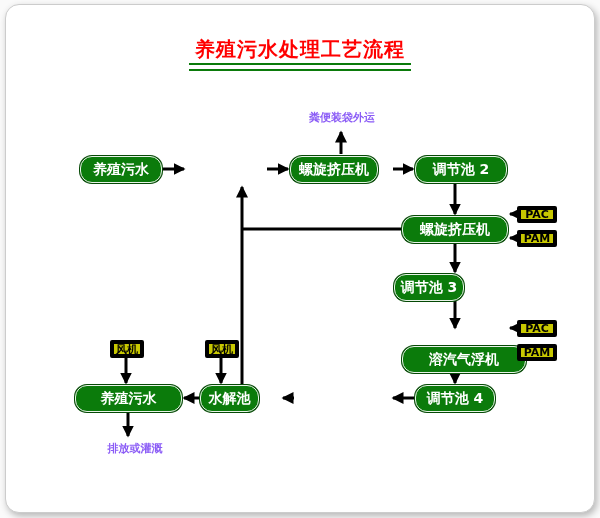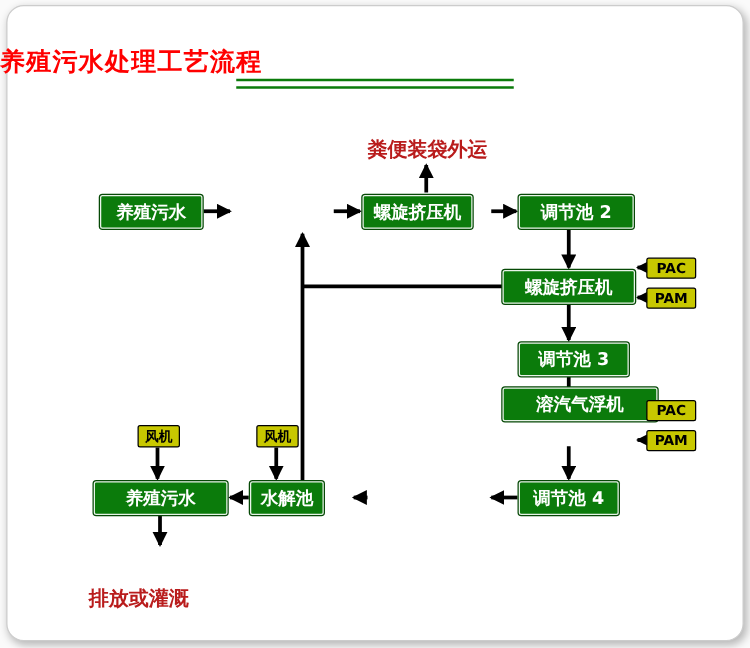--- a/index.html
+++ b/index.html
@@ -13,46 +13,47 @@
     position: absolute; left: 5px; top: 4px;
     width: 590px; height: 509px;
     background: #ffffff;
     border: 1px solid #cccccc;
     border-radius: 14px;
     box-shadow: 2px 3px 7px rgba(0,0,0,.28);
   }
   .stage { position: absolute; left: 0; top: 0; width: 600px; height: 518px; }
   .title {
     position: absolute; left: 0; right: 0; top: 36px;
+    text-align: center;
     color: var(--red, #ff0000);
     font-size: 20px; font-weight: bold; letter-spacing: 1px;
   }
   .title-underline {
     position: absolute; left: 189px; top: 63px; width: 222px; height: 8px;
     border-top: 2px solid var(--green, #0b7b0b);
     border-bottom: 2px solid var(--green, #0b7b0b);
   }
   .gbox {
     position: absolute; display: flex; align-items: center; justify-content: center;
     background: var(--green, #0b7b0b);
     color: #ffffff; font-size: 14px; font-weight: bold; white-space: nowrap;
     border: 1px solid #e9f4e9;
     box-shadow: 0 0 0 1px #064906;
-    border-radius: 2px;
+    border-radius: 12px;
   }
   .ybox {
     position: absolute; display: flex; align-items: center; justify-content: center;
     background: var(--yellow, #c8c800);
     color: #000000; font-size: 11px; font-weight: bold; white-space: nowrap;
-    border: 1px solid #000000;
+    border: 4px solid #000000;
     border-radius: 2px;
     text-align: center;
   }
   .note {
-    position: absolute; color: #b91c1c; font-size: 16px; font-weight: bold;
+    position: absolute; color: #8b5cf6; font-size: 11px; font-weight: bold;
     text-align: center; white-space: nowrap;
   }
   svg.flow { position: absolute; left: 0; top: 0; }
   svg.flow line { stroke: var(--arrow, #000000); stroke-width: 3; }
   svg.flow .ah-fill { fill: var(--arrow, #000000); }
 </style>
 </head>
 <body>
 
 <div class="card"></div>
@@ -93,29 +94,29 @@
     <line x1="517" y1="214" x2="510" y2="214" marker-end="url(#ahs)"></line>
     <line x1="517" y1="238" x2="510" y2="238" marker-end="url(#ahs)"></line>
     <line x1="517" y1="328" x2="510" y2="328" marker-end="url(#ahs)"></line>
     <line x1="517" y1="352" x2="510" y2="352" marker-end="url(#ahs)"></line>
   </svg>
 
   <div class="title">养殖污水处理工艺流程</div>
   <div class="title-underline"></div>
 
   <div class="note" style="left:280px; top:110px; width:124px;">粪便装袋外运</div>
-  <div class="note" style="left:69px; top:441px; width:84px;margin-top:28px;">排放或灌溉</div>
+  <div class="note" style="left:93px; top:441px; width:84px;">排放或灌溉</div>
 
   <div class="gbox" style="left:80px;  top:156px; width:82px;  height:27px">养殖污水</div>
   <div class="gbox" style="left:290px; top:156px; width:88px; height:27px">螺旋挤压机</div>
   <div class="gbox" style="left:415px; top:156px; width:92px;  height:27px">调节池 2</div>
 
   <div class="gbox" style="left:402px; top:216px; width:106px; height:27px">螺旋挤压机</div>
-  <div class="gbox" style="left:415px; top:274px; width:88px;  height:27px">调节池 3</div>
-  <div class="gbox" style="left:402px; top:310px; width:124px; height:27px">溶汽气浮机</div>
+  <div class="gbox" style="left:394px; top:274px; width:70px;  height:27px">调节池 3</div>
+  <div class="gbox" style="left:402px; top:346px; width:124px; height:27px">溶汽气浮机</div>
   <div class="gbox" style="left:415px; top:385px; width:80px;  height:27px">调节池 4</div>
 
   <div class="gbox" style="left:200px; top:385px; width:59px;  height:27px">水解池</div>
   <div class="gbox" style="left:75px;  top:385px; width:107px; height:27px">养殖污水</div>
 
   <div class="ybox" style="left:517px; top:206px; width:40px; height:17px">PAC</div>
   <div class="ybox" style="left:517px; top:230px; width:40px; height:17px">PAM</div>
   <div class="ybox" style="left:517px; top:320px; width:40px; height:17px">PAC</div>
   <div class="ybox" style="left:517px; top:344px; width:40px; height:17px">PAM</div>
 

